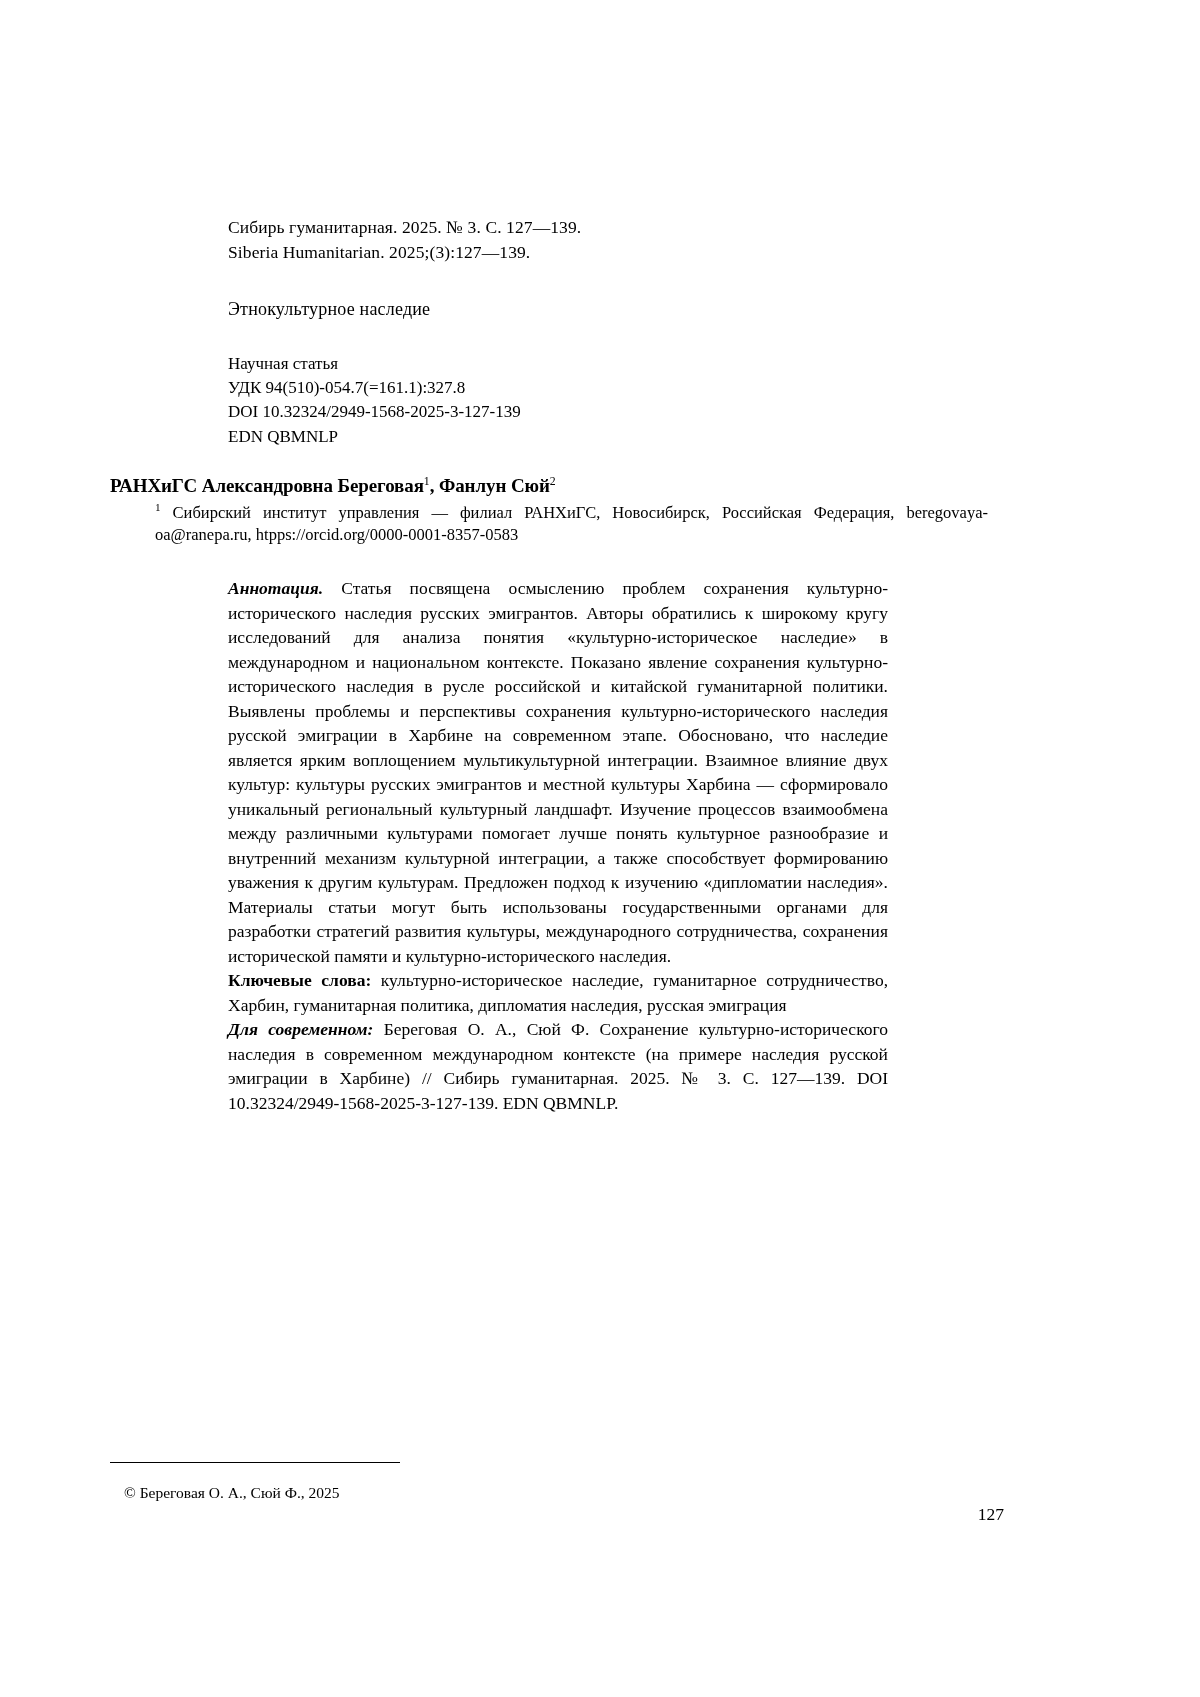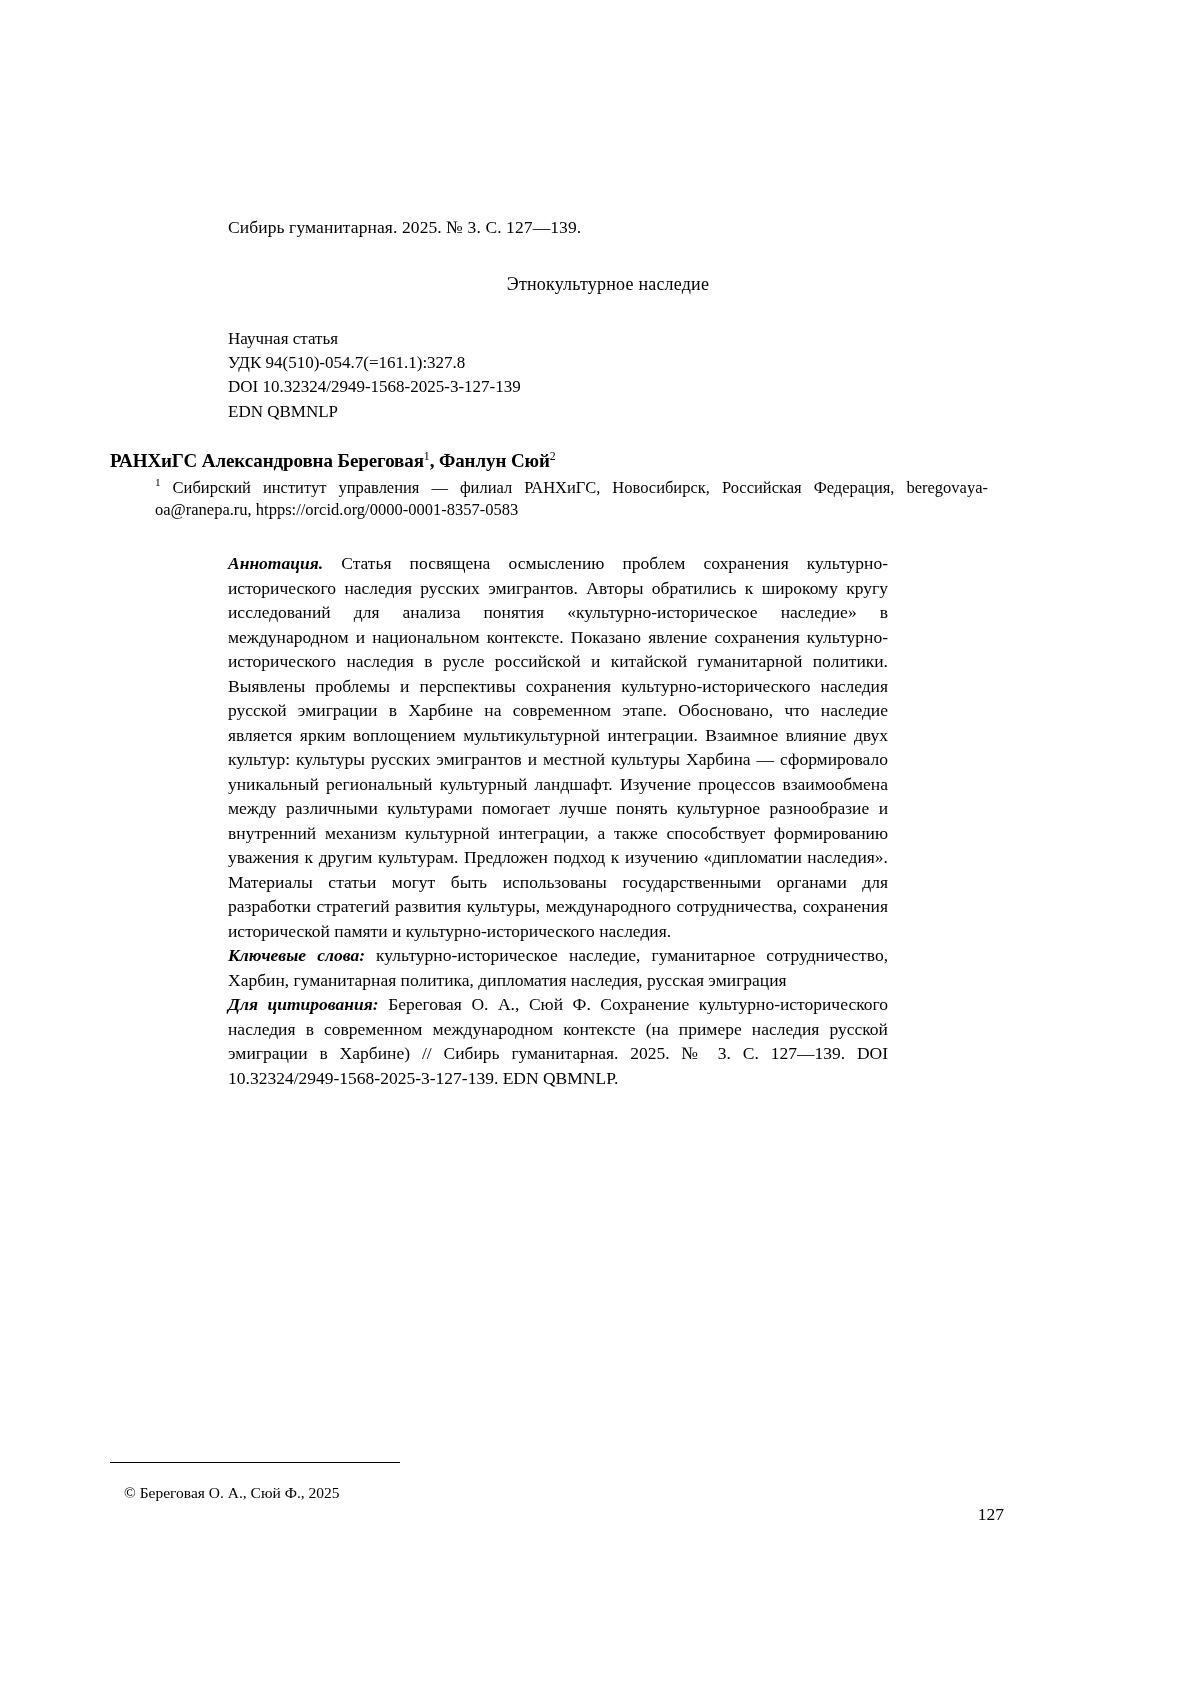--- a/index.html
+++ b/index.html
@@ -31,21 +31,20 @@
   }
   .journal-line {
     font-size: 17.5px;
     line-height: 1.42;
     letter-spacing: 0.1px;
   }
   .journal-line .roman {
     font-style: normal;
   }
   .section-heading {
-    text-align: center;
     font-size: 18px;
     margin-top: 34px;
     letter-spacing: 0.2px;
   }
   .meta-block {
     margin-top: 32px;
     font-size: 17px;
     line-height: 1.43;
   }
   .title-block {
@@ -100,21 +99,20 @@
   .abstract p {
     margin: 0;
     text-indent: 0;
   }
   .abstract .lead {
     font-weight: bold;
     font-style: italic;
   }
   .abstract .kw-lead {
     font-weight: bold;
-    font-style: italic;
   }
   .abstract .cite-lead {
     font-weight: bold;
     font-style: italic;
   }
   .footnote-rule {
     position: absolute;
     left: 110px;
     top: 1462px;
     width: 290px;
@@ -134,41 +132,42 @@
   }
 </style>
 </head>
 <body>
 
 <div class="page">
 
   <div class="content">
 
     <div class="journal-line">Сибирь гуманитарная. 2025. № 3. С. 127—139.</div>
+    <div class="journal-line"><span class="italic-part">Siberia Humanitarian.</span><span class="roman"> 2025;(3):127—139.</span></div>
 
     <div class="section-heading">Этнокультурное наследие</div>
 
     <div class="meta-block">
       <div>Научная статья</div>
       <div>УДК 94(510)-054.7(=161.1):327.8</div>
       <div>DOI 10.32324/2949-1568-2025-3-127-139</div>
       <div>EDN QBMNLP</div>
     </div>
 
 
     <div class="authors"><span>РАНХиГС Александровна Береговая</span><sup>1</sup><span>, </span><span>Фанлун Сюй</span><sup>2</sup></div>
 
     <div class="affiliations">
       <div class="affil-row"><span class="marker">1</span> <span>Сибирский институт управления — филиал РАНХиГС, Новосибирск, Российская Федерация, beregovaya-oa@ranepa.ru, htpps://orcid.org/0000-0001-8357-0583</span></div>
     </div>
 
     <div class="abstract">
       <p><span class="lead">Аннотация.</span><span> Статья посвящена осмыслению проблем сохранения культурно-исторического наследия русских эмигрантов. Авторы обратились к широкому кругу исследований для анализа понятия «культурно-историческое наследие» в международном и национальном контексте. Показано явление сохранения культурно-исторического наследия в русле российской и китайской гуманитарной политики. Выявлены проблемы и перспективы сохранения культурно-исторического наследия русской эмиграции в Харбине на современном этапе. Обосновано, что наследие является ярким воплощением мультикультурной интеграции. Взаимное влияние двух культур: культуры русских эмигрантов и местной культуры Харбина — сформировало уникальный региональный культурный ландшафт. Изучение процессов взаимообмена между различными культурами помогает лучше понять культурное разнообразие и внутренний механизм культурной интеграции, а также способствует формированию уважения к другим культурам. Предложен подход к изучению «дипломатии наследия». Материалы статьи могут быть использованы государственными органами для разработки стратегий развития культуры, международного сотрудничества, сохранения исторической памяти и культурно-исторического наследия.</span></p>
       <p><span class="kw-lead">Ключевые слова:</span><span> культурно-историческое наследие, гуманитарное сотрудничество, Харбин, гуманитарная политика, дипломатия наследия, русская эмиграция</span></p>
-      <p><span class="cite-lead">Для цитирования:</span><span> Береговая О. А., Сюй Ф. Сохранение культурно-исторического наследия в современном международном контексте (на примере наследия русской эмиграции в Харбине) // Сибирь гуманитарная. 2025. № 3. С. 127—139. DOI 10.32324/2949-1568-2025-3-127-139. EDN QBMNLP.</span></p>
+      <p><span class="cite-lead">Для современном:</span><span> Береговая О. А., Сюй Ф. Сохранение культурно-исторического наследия в современном международном контексте (на примере наследия русской эмиграции в Харбине) // Сибирь гуманитарная. 2025. № 3. С. 127—139. DOI 10.32324/2949-1568-2025-3-127-139. EDN QBMNLP.</span></p>
     </div>
 
   </div>
 
   <div class="footnote-rule"></div>
   <div class="copyright">© Береговая О. А., Сюй Ф., 2025</div>
   <div class="page-number">127</div>
 
 </div>
 

